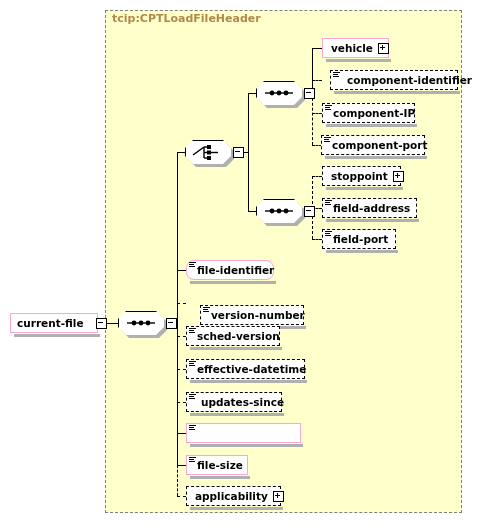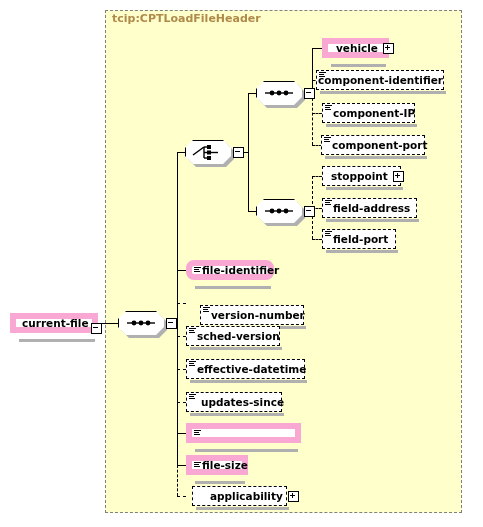--- a/index.html
+++ b/index.html
@@ -19,21 +19,21 @@
   .ln.sol-h{border-top:1px solid #000;height:0;}
   .ln.sol-v{border-left:1px solid #000;width:0;}
   .ln.dsh-h{border-top:1px dashed #000;height:0;}
   .ln.dsh-v{border-left:1px dashed #000;width:0;}
 
   
   .node{position:absolute;box-sizing:border-box;background:#ffffff;
         height:20px;display:flex;align-items:center;}
   .node .shadow{position:absolute;left:3px;top:20px;height:3px;right:-3px;
                 background:#b0b0b0;}
-  .node.req{border:6px solid #f9a8d4;justify-content:space-between;}
+  .node.req{border:1px solid #f9a8d4;justify-content:space-between;}
   .node.opt{border:1px dashed #000;}
   .node .lbl{font-size:10.5px;font-weight:bold;color:#000;white-space:nowrap;
              line-height:1;}
 
   
   .tlines{position:absolute;left:2px;top:1px;width:7px;height:6px;}
   .tlines i{display:block;background:#000;height:1px;margin-bottom:1px;}
   .tlines i:nth-child(1){width:7px;}
   .tlines i:nth-child(2){width:5px;}
   .tlines i:nth-child(3){width:6px;}
@@ -164,21 +164,21 @@
     </svg>
     <span class="expbox cexp"></span>
   </div>
 
   <div class="node req" style="left:322px;top:38px;width:67px;padding-left:8px;">
     <span class="shadow"></span>
     <span class="lbl">vehicle</span>
     <span class="expbox plus" style="margin-left:5px;"></span>
   </div>
 
-  <div class="node opt" style="left:316px;top:70px;width:128px;padding-left:1px;">
+  <div class="node opt" style="left:330px;top:70px;width:128px;padding-left:16px;">
     <span class="shadow"></span>
     <span class="tlines">
         <i></i>
         <i></i>
         <i></i>
       </span>
     <span class="lbl">component-identifier</span>
   </div>
 
   <div class="node opt" style="left:322px;top:103px;width:93px;padding-left:10px;">
@@ -289,19 +289,19 @@
   <div class="node req" style="left:186px;top:455px;width:62px;padding-left:10px;">
     <span class="shadow"></span>
     <span class="tlines">
         <i></i>
         <i></i>
         <i></i>
       </span>
     <span class="lbl">file-size</span>
   </div>
 
-  <div class="node opt" style="left:192px;top:486px;width:95px;padding-left:17px;">
+  <div class="node opt" style="left:186px;top:486px;width:95px;padding-left:8px;">
     <span class="shadow"></span>
     <span class="lbl">applicability</span>
     <span class="expbox plus" style="margin-left:5px;"></span>
   </div>
 
 </div>
 
 </body></html>

